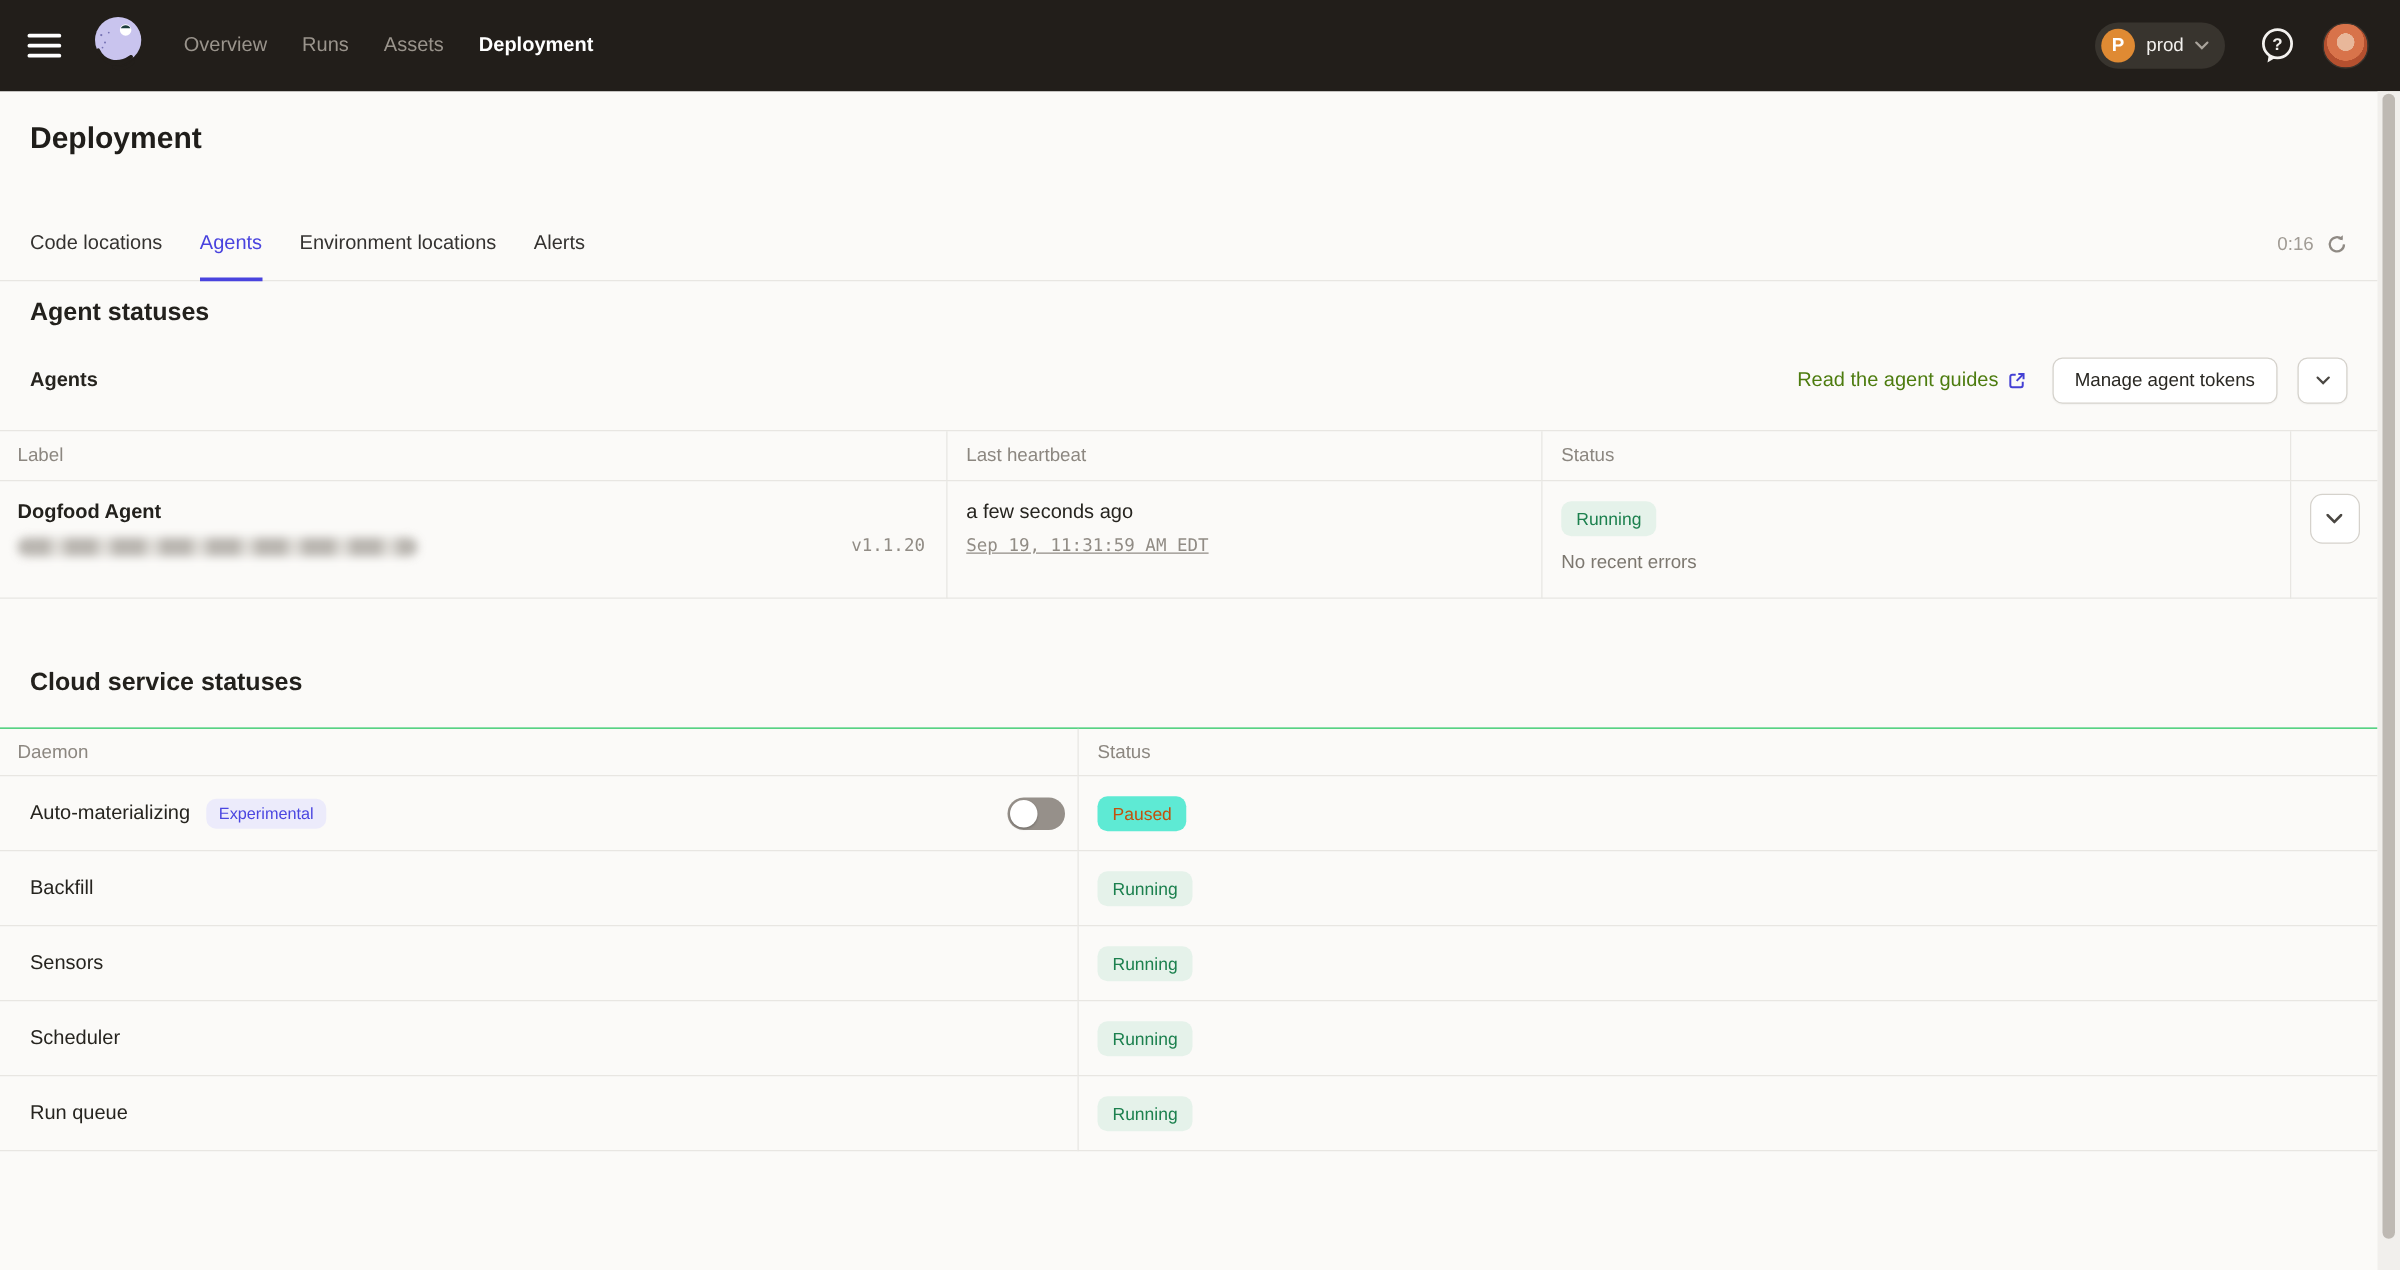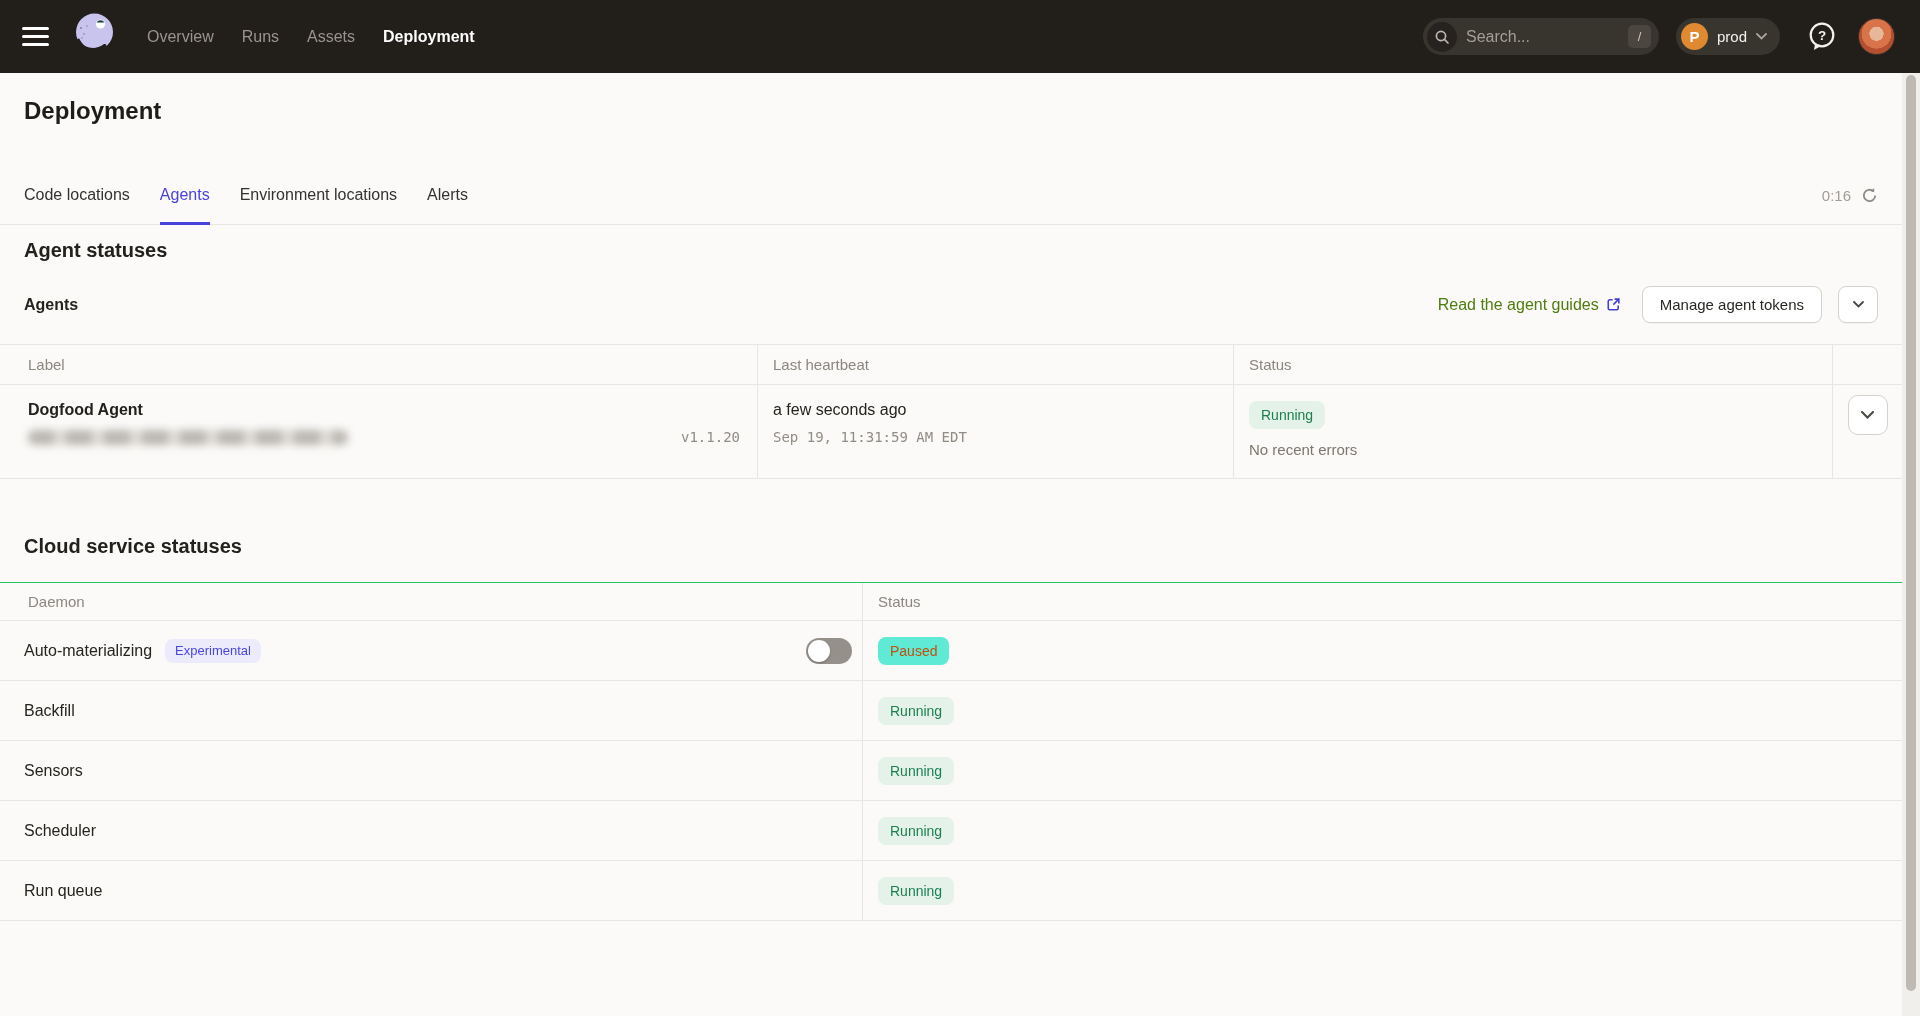--- a/index.html
+++ b/index.html
@@ -89,33 +89,33 @@
   }
   .btn-manage { padding: 11px 17px; margin-left: 21px; }
   .btn-caret { width: 40px; margin-left: 16px; }
 
   
   .agents-table { margin-top: 21px; display: grid; grid-template-columns: 757px 476px 599px 1fr; border-top: 1px solid #E8E6E2; }
   .th {
     height: 40px; display: flex; align-items: center; font-size: 15px; color: #8C8780;
     border-bottom: 1px solid #E8E6E2; padding-left: 15px;
   }
-  .th.first, .td.first { padding-left: 28px; }
+  .th.first, .td.first { padding-left: 14px; }
   .col-sep { border-left: 1px solid #E8E6E2; }
   .td { border-bottom: 1px solid #E8E6E2; padding: 16px 15px 0 15px; height: 94px; }
   .agent-label { font-size: 16px; font-weight: 700; color: #23211D; }
   .agent-sub { display: flex; align-items: center; justify-content: space-between; margin-top: 10px; padding-right: 2px; }
   .blur-id {
     width: 320px; height: 15px; border-radius: 7px; opacity: .85;
     background: repeating-linear-gradient(90deg, #AEAAA4 0px, #AEAAA4 26px, #D8D5D0 26px, #D8D5D0 38px);
     filter: blur(4px);
   }
   .muted-mono { font-size: 14px; color: #918C85; }
   .heartbeat-rel { font-size: 16px; color: #26241F; }
-  .heartbeat-ts { margin-top: 10px; }
+  .heartbeat-ts { margin-top: 10px; text-decoration: underline; }
   .badge { display: inline-block; font-size: 14px; padding: 5px 12px; border-radius: 8px; line-height: 18px; }
   .badge.running { color: #1C804E; background: #E5F2EA; }
   .badge.paused  { color: #C2500D; background: #5eead4; }
   .badge.experimental { font-size: 13px; padding: 3px 10px; color: #4A46E0; background: #ECEBFB; }
   .status-note { font-size: 15px; color: #7C776F; margin-top: 12px; }
   .td.actions { display: flex; align-items: flex-start; justify-content: center; padding: 10px 0 0 0; }
   .row-chevron-btn {
     width: 40px; height: 40px; border-radius: 10px; background: #FFFFFF;
     border: 1px solid #D5D2CC; display: flex; align-items: center; justify-content: center; cursor: pointer;
   }
@@ -166,30 +166,20 @@
   </svg>
 
   <nav class="nav">
     <a class="nav-item">Overview</a>
     <a class="nav-item">Runs</a>
     <a class="nav-item">Assets</a>
     <a class="nav-item active">Deployment</a>
   </nav>
 
   <div class="topbar-right">
-    <div class="search-pill">
-      <span class="search-icon-wrap">
-        <svg width="16" height="16" viewBox="0 0 16 16">
-            <circle cx="7" cy="7" r="4.6" fill="none" stroke="#BDB7AF" stroke-width="1.7"></circle>
-            <line x1="10.4" y1="10.4" x2="14" y2="14" stroke="#BDB7AF" stroke-width="1.7" stroke-linecap="round"></line>
-          </svg>
-      </span>
-      <span class="search-placeholder">Search...</span>
-      <span class="kbd-slash">/</span>
-    </div>
 
     <div class="org-pill">
       <span class="org-avatar">P</span>
       <span class="org-name">prod</span>
       <svg width="11" height="7" viewBox="0 0 11 7">
           <path d="M1 1 L5.5 5.5 L10 1" fill="none" stroke="#A9A39B" stroke-width="1.8" stroke-linecap="round"></path>
         </svg>
     </div>
 
     <div class="help-btn">

